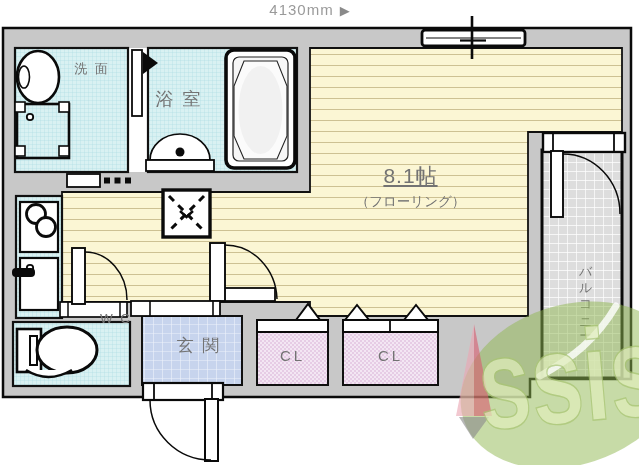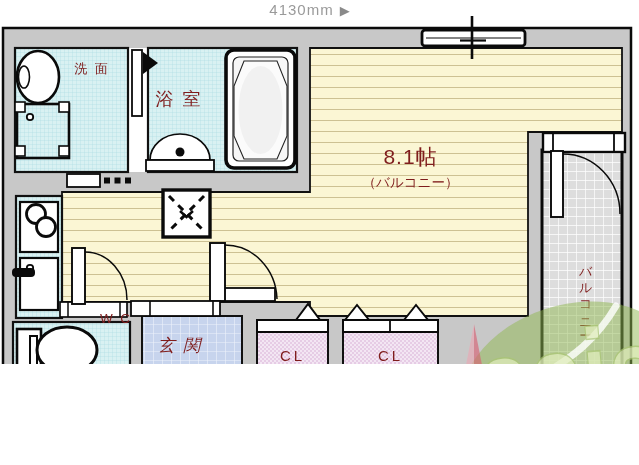--- a/index.html
+++ b/index.html
@@ -1,28 +1,28 @@
 <!DOCTYPE html>
 <html><head>
 <meta charset="utf-8">
 <style>
   html,body{margin:0;padding:0;background:#fff;}
-  #stage{position:relative;width:639px;height:364px;background:#fff;overflow:hidden;
+  #stage{position:relative;width:639px;height:465px;background:#fff;overflow:hidden;
          font-family:"Liberation Sans","DejaVu Sans",sans-serif;}
   #plan-svg,#logo-svg{position:absolute;left:0;top:0;}
-  .lbl{position:absolute;color:#7f1d1d;text-align:center;line-height:1.25;}
+  .lbl{position:absolute;color:#737373;text-align:center;line-height:1.25;}
   #dim-label{left:225px;top:1px;width:170px;font-size:15px;color:#9a9a9a;letter-spacing:1px;}
   #dim-label .arrow{color:#8a8a8a;font-size:13px;margin-left:6px;}
   #washroom-label{left:44px;top:61px;width:96px;font-size:13px;letter-spacing:2px;}
   #bathroom-label{left:142px;top:88px;width:74px;font-size:18px;letter-spacing:2px;text-align:center;}
   #yoshitsu-label{left:328px;top:142px;width:165px;}
   #yoshitsu-name{font-size:23px;letter-spacing:2px;}
-  #yoshitsu-size{font-size:21px;margin-top:2px;letter-spacing:1px;}
+  #yoshitsu-size{font-size:21px;margin-top:21px;letter-spacing:1px;text-decoration:underline;}
   #yoshitsu-floor{font-size:13.5px;margin-top:5px;}
-  #genkan-label{left:136px;top:335px;width:88px;font-size:17px;letter-spacing:2px;font-style:italic;}
+  #genkan-label{left:155px;top:335px;width:88px;font-size:17px;letter-spacing:2px;}
   #wc-label{left:84px;top:311px;width:48px;font-size:13.5px;letter-spacing:2px;margin-left:8px;}
   #cl1-label{left:257px;top:347px;width:71px;font-size:15px;letter-spacing:3px;}
   #cl2-label{left:343px;top:347px;width:95px;font-size:15px;letter-spacing:3px;}
   #balcony-label{left:577px;top:224px;height:140px;font-size:13px;letter-spacing:3px;
                  writing-mode:vertical-rl;text-orientation:upright;}
 </style>
 </head>
 <body>
 
 <div id="stage">
@@ -187,21 +187,21 @@
       <path d="M563,154 A57,60 0 0 1 620,214" fill="none" stroke="#0a0a0a" stroke-width="1.5"></path>
     </g>
   </svg>
 
   <div class="lbl" id="washroom-label">
     <div>洗 面</div>
   </div>
   <div class="lbl" id="bathroom-label">浴 室</div>
   <div class="lbl" id="yoshitsu-label">
     <div id="yoshitsu-size">8.1帖</div>
-    <div id="yoshitsu-floor">（バルコニー）</div>
+    <div id="yoshitsu-floor">（フローリング）</div>
   </div>
   <div class="lbl" id="genkan-label">玄 関</div>
   <div class="lbl" id="wc-label">W C</div>
   <div class="lbl" id="cl1-label">CL</div>
   <div class="lbl" id="cl2-label">CL</div>
   <div class="lbl" id="balcony-label">バルコニー</div>
 
   <svg id="logo-svg" width="639" height="465" viewBox="0 0 639 465" style="pointer-events:none;">
     <g>
       <ellipse cx="570" cy="385" rx="112" ry="80" fill="#8fb84f" opacity="0.5" transform="rotate(-18 570 385)"></ellipse>

